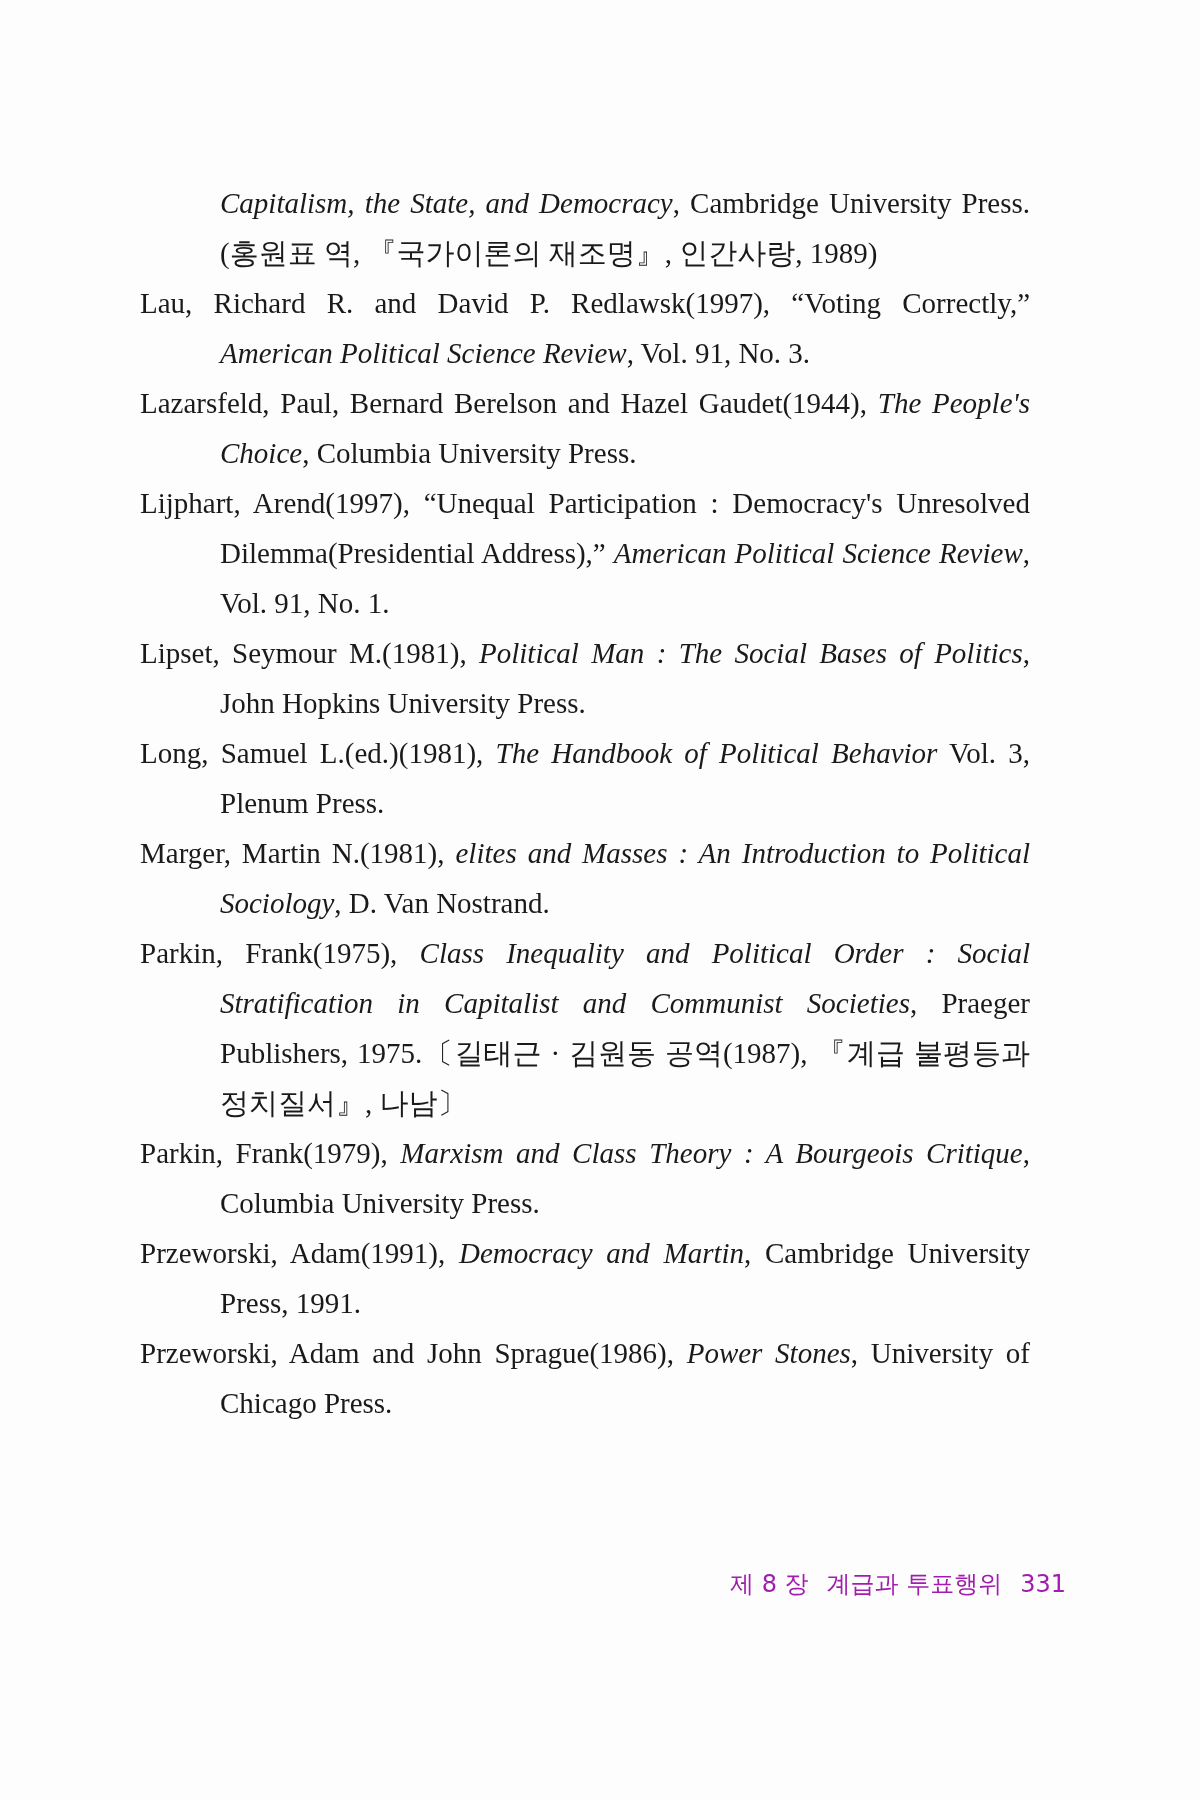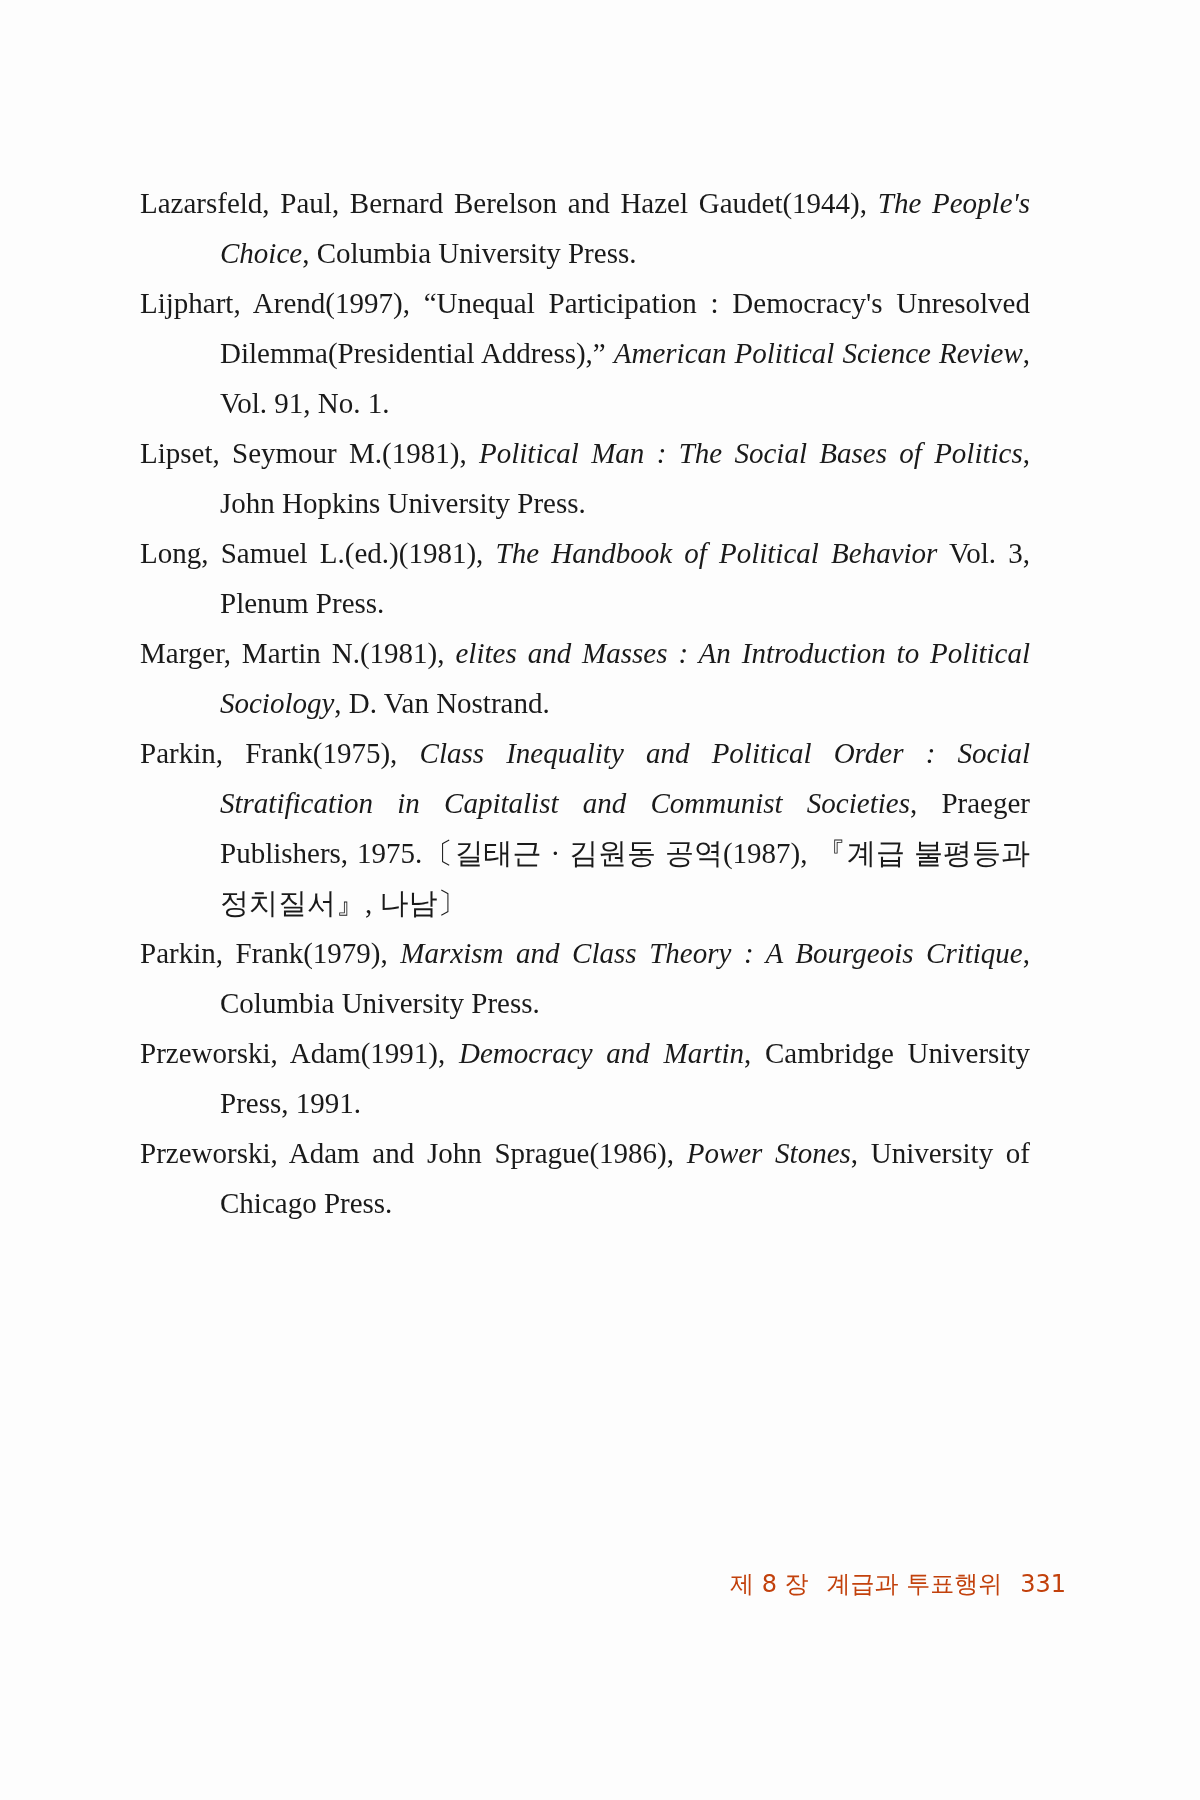--- a/index.html
+++ b/index.html
@@ -3,27 +3,29 @@
 <meta charset="utf-8">
 <style>
   html, body { margin:0; padding:0; }
   body { width:1200px; height:1800px; background:#fdfdfd; position:relative; overflow:hidden; }
   .page { position:absolute; left:140px; top:178px; width:890px;
     font-family:"Liberation Serif","DejaVu Serif",serif; font-size:29px; color:#1a1a1a; line-height:50px; }
   .entry { padding-left:80px; text-indent:-80px; text-align:justify; margin:0; }
   .entry.cont { padding-left:80px; text-indent:0; }
   .entry span { }
   .it { font-style:italic; }
-  .footer { position:absolute; left:730px; top:1568px; font-family:"DejaVu Sans","Liberation Sans",sans-serif; font-size:24px; color:#c2410c; letter-spacing:0px; }
+  .footer { position:absolute; left:730px; top:1568px; font-family:"DejaVu Sans","Liberation Sans",sans-serif; font-size:24px; color:#a21caf; letter-spacing:0px; }
   .footer .gap { display:inline-block; width:18px; }
 </style>
 </head>
 <body>
 
 <div class="page" id="refs">
+    <p class="entry cont"><span class="it">Capitalism, the State, and Democracy</span><span>, Cambridge University Press.(홍원표 역, 『국가이론의 재조명』, 인간사랑, 1989)</span></p>
+    <p class="entry"><span>Lau, Richard R. and David P. Redlawsk(1997), “Voting Correctly,” </span><span class="it">American Political Science Review</span><span>, Vol. 91, No. 3.</span></p>
     <p class="entry"><span>Lazarsfeld, Paul, Bernard Berelson and Hazel Gaudet(1944), </span><span class="it">The People's Choice</span><span>, Columbia University Press.</span></p>
     <p class="entry"><span>Lijphart, Arend(1997), “Unequal Participation : Democracy's Unresolved Dilemma(Presidential Address),” </span><span class="it">American Political Science Review</span><span>, Vol. 91, No. 1.</span></p>
     <p class="entry"><span>Lipset, Seymour M.(1981), </span><span class="it">Political Man : The Social Bases of Politics</span><span>, John Hopkins University Press.</span></p>
     <p class="entry"><span>Long, Samuel L.(ed.)(1981), </span><span class="it">The Handbook of Political Behavior</span><span> Vol. 3, Plenum Press.</span></p>
     <p class="entry"><span>Marger, Martin N.(1981), </span><span class="it">elites and Masses : An Introduction to Political Sociology</span><span>, D. Van Nostrand.</span></p>
     <p class="entry"><span>Parkin, Frank(1975), </span><span class="it">Class Inequality and Political Order : Social Stratification in Capitalist and Communist Societies</span><span>, Praeger Publishers, 1975.〔길태근 · 김원동 공역(1987), 『계급 불평등과 정치질서』, 나남〕</span></p>
     <p class="entry"><span>Parkin, Frank(1979), </span><span class="it">Marxism and Class Theory : A Bourgeois Critique</span><span>, Columbia University Press.</span></p>
     <p class="entry"><span>Przeworski, Adam(1991), </span><span class="it">Democracy and Martin</span><span>, Cambridge University Press, 1991.</span></p>
     <p class="entry"><span>Przeworski, Adam and John Sprague(1986), </span><span class="it">Power Stones</span><span>, University of Chicago Press.</span></p>
   </div>

